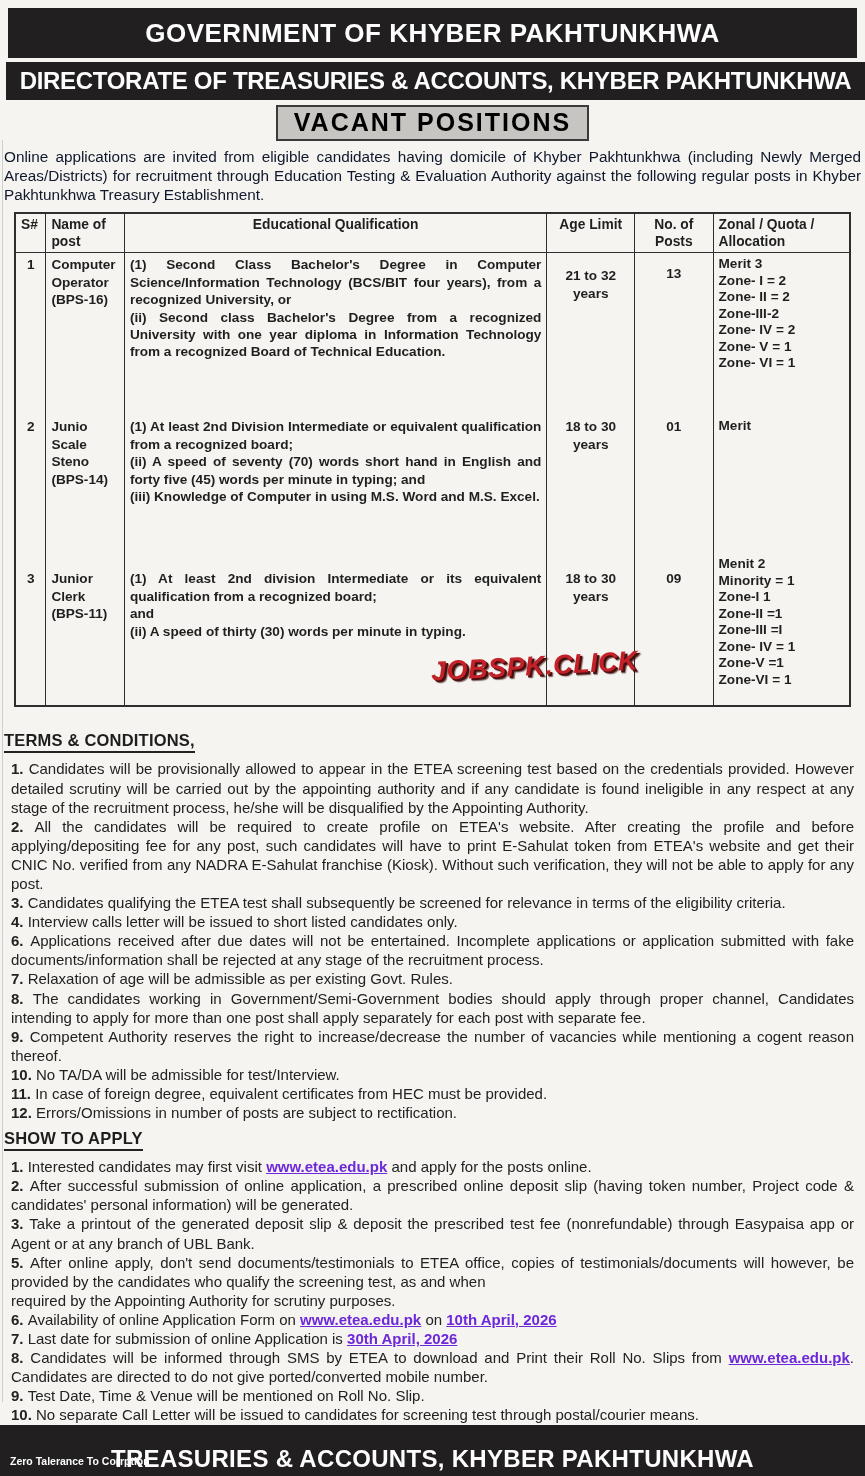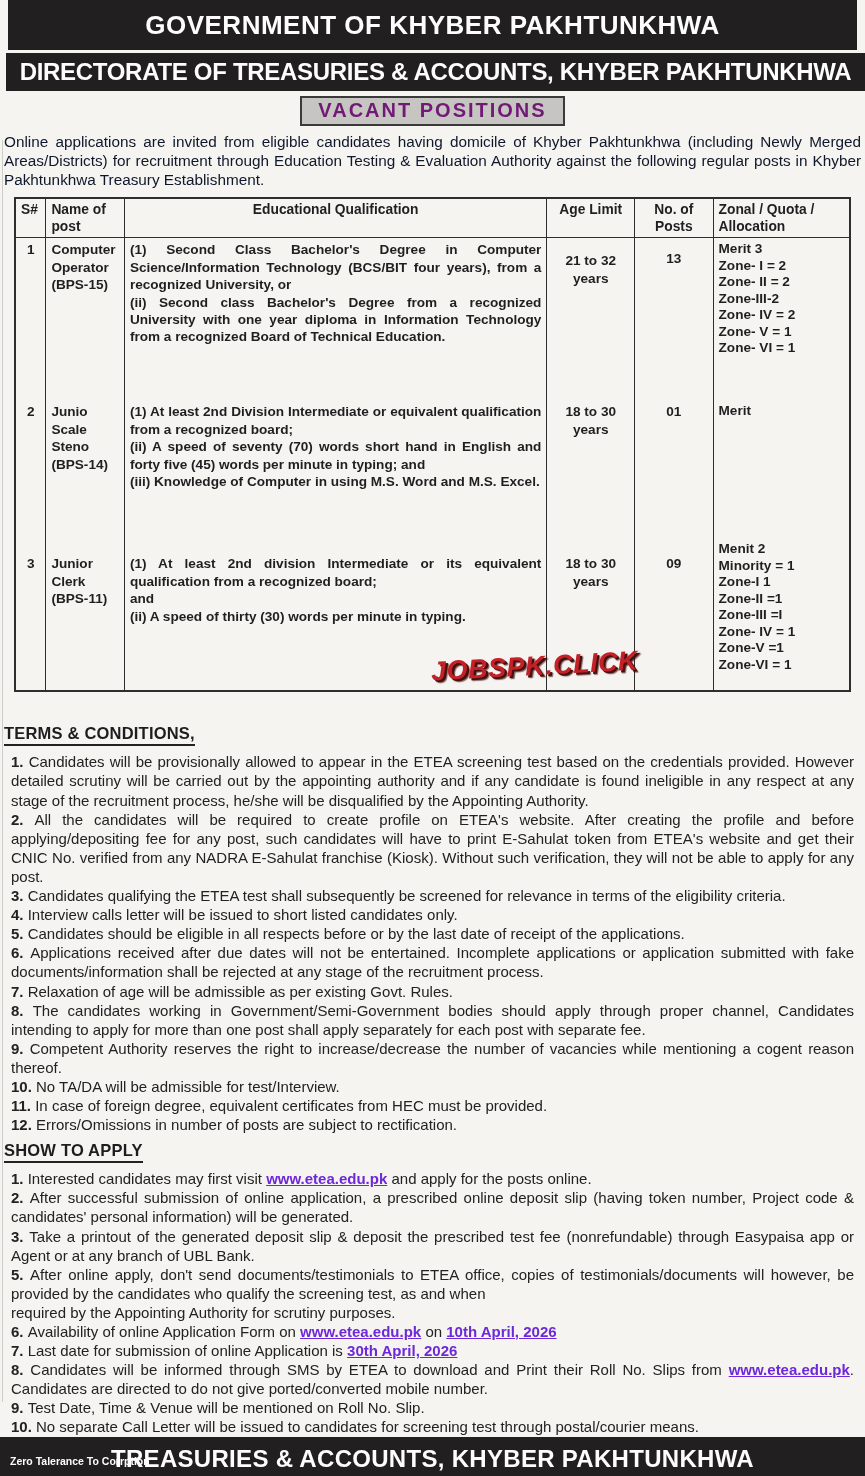--- a/index.html
+++ b/index.html
@@ -2,53 +2,54 @@
 <html><head>
 <meta charset="utf-8">
 <style>
   * { margin:0; padding:0; box-sizing:border-box; }
   html,body { background:#e9e8e6; }
   .page {
     position:relative; width:865px; height:1476px; overflow:hidden;
     background:#f5f4f1; color:#1d1d1d;
     font-family:"Liberation Sans", sans-serif;
     display:flex; flex-direction:column;
+    padding-top:8px;
   }
   .edge-line { position:absolute; left:2px; top:140px; height:1262px; width:1px; background:#cfcdc9; }
 
   .banner { background:#211f20; color:#fdfdfd; text-align:center; font-weight:bold; }
   .banner1 { margin:0 8px; height:50px; line-height:50px; font-size:26px; letter-spacing:.5px; }
   .gap { height:6px; }
   .banner2 { margin-left:6px; height:38px; line-height:38px; font-size:24px; letter-spacing:-0.3px; white-space:nowrap; }
 
   .badge-row { text-align:center; margin-top:5px; }
   .badge {
     display:inline-block; background:#c7c5c2; border:2px solid #3a3a3a;
-    font-size:20px; font-weight:bold; letter-spacing:2px; color:#701a75;
+    font-size:25px; font-weight:bold; letter-spacing:2px; color:#000000;
     padding:1px 16px 2px;
   }
 
   .intro { margin:6px 4px 0; font-size:15.3px; line-height:19px; text-align:justify; color:#0f172a; }
 
   table.vac { border-collapse:collapse; table-layout:fixed; margin:8px 14px 0; width:837px;
     border:2px solid #2e2e2e; font-size:13.6px; line-height:17.4px; font-weight:bold; color:#1f1f1f; }
   table.vac th { border:1.5px solid #2e2e2e; vertical-align:top; padding:2px 5px; font-size:13.8px; line-height:17px; text-align:left; white-space:pre-line; }
   table.vac th.ctr { text-align:center; }
   table.vac td { border-left:1.5px solid #2e2e2e; border-right:1.5px solid #2e2e2e; vertical-align:top; padding:3px 5px; }
   td.c-sn { text-align:center; }
   td.c-qual div { text-align:justify; white-space:pre-line; }
   .mh1 { min-height:156px; } .mh2 { min-height:146px; } .mh3 { min-height:100px; }
   td.c-name div { white-space:pre-line; }
   td.c-age { text-align:center; white-space:pre-line; }
   td.c-age .pad1 { padding-top:11px; white-space:pre-line; }
   td.c-posts { text-align:center; }
   td.c-zone div { white-space:pre-line; line-height:16.5px; }
   .zone-shift { position:relative; top:-14px; }
 
-  .sec-head { margin:32px 0 6px 4px; }
+  .sec-head { margin:24px 0 6px 4px; }
   .sec-head span { display:inline-block; font-size:16.5px; font-weight:bold; border-bottom:2px solid #222; padding-bottom:1px; letter-spacing:.2px; }
   .sec-head.apply { margin-top:7px; }
   .list { margin:0 11px; font-size:15px; line-height:19.1px; color:#222; }
   .list .li { text-align:justify; white-space:pre-line; }
   .list .num { font-weight:bold; }
   .lnk { font-weight:bold; text-decoration:underline; color:#6d28d9; cursor:pointer; }
 
   .watermark {
     position:absolute; top:651px; left:431px;
     font-size:27px; font-weight:bold; font-style:italic; letter-spacing:.5px;
@@ -99,21 +100,21 @@
       <th class="ctr">No. of
 Posts</th>
       <th>Zonal  / Quota /
 Allocation</th>
     </tr>
     <tr>
       <td class="c-sn">1</td>
       <td class="c-name">
             <div>Computer
 Operator
-(BPS-15)</div>
+(BPS-16)</div>
           </td>
       <td class="c-qual">
             <div class="mh1">(1) Second Class Bachelor's Degree in Computer Science/Information Technology (BCS/BIT four years), from a recognized University, or
 (ii) Second class Bachelor's Degree from a recognized University with one year diploma in Information Technology from a recognized Board of Technical Education.</div>
           </td>
       <td class="c-age"><div class="pad1">21 to 32
 years</div></td>
       <td class="c-posts">
             <div style="padding-top:9px">13</div>
           </td>
@@ -183,21 +184,20 @@
   <div class="watermark">JOBSPK.CLICK</div>
 
   <div class="sec-head">
     <span>TERMS &amp; CONDITIONS,</span>
   </div>
   <div class="list">
       <div class="li"><span class="num">1. </span><span>Candidates will be provisionally allowed to appear in the ETEA screening test based on the credentials provided. However detailed scrutiny will be carried out by the appointing authority and if any candidate is found ineligible in any respect at any stage of the recruitment process, he/she will be disqualified by the Appointing Authority.</span></div>
       <div class="li"><span class="num">2. </span><span>All the candidates will be required to create profile on ETEA's website. After creating the profile and before applying/depositing fee for any post, such candidates will have to print E-Sahulat token from ETEA's website and get their CNIC No. verified from any NADRA E-Sahulat franchise (Kiosk). Without such verification, they will not be able to apply for any post.</span></div>
       <div class="li"><span class="num">3. </span><span>Candidates qualifying the ETEA test shall subsequently be screened for relevance in terms of the eligibility criteria.</span></div>
       <div class="li"><span class="num">4. </span><span>Interview calls letter will be issued to short listed candidates only.</span></div>
-      <div class="li"><span class="num">5. </span><span>Candidates should be eligible in all respects before or by the last date of receipt of the applications.</span></div>
       <div class="li"><span class="num">6. </span><span>Applications received after due dates will not be entertained. Incomplete applications or application submitted with fake documents/information shall be rejected at any stage of the recruitment process.</span></div>
       <div class="li"><span class="num">7. </span><span>Relaxation of age will be admissible as per existing Govt. Rules.</span></div>
       <div class="li"><span class="num">8. </span><span>The candidates working in Government/Semi-Government bodies should apply through proper channel, Candidates intending to apply for more than one post shall apply separately for each post with separate fee.</span></div>
       <div class="li"><span class="num">9. </span><span>Competent Authority reserves the right to increase/decrease the number of vacancies while mentioning a cogent reason thereof.</span></div>
       <div class="li"><span class="num">10. </span><span>No TA/DA will be admissible for test/Interview.</span></div>
       <div class="li"><span class="num">11. </span><span>In case of foreign degree, equivalent certificates from HEC must be provided.</span></div>
       <div class="li"><span class="num">12. </span><span>Errors/Omissions in number of posts are subject to rectification.</span></div>
     </div>
 
   <div class="sec-head apply">

